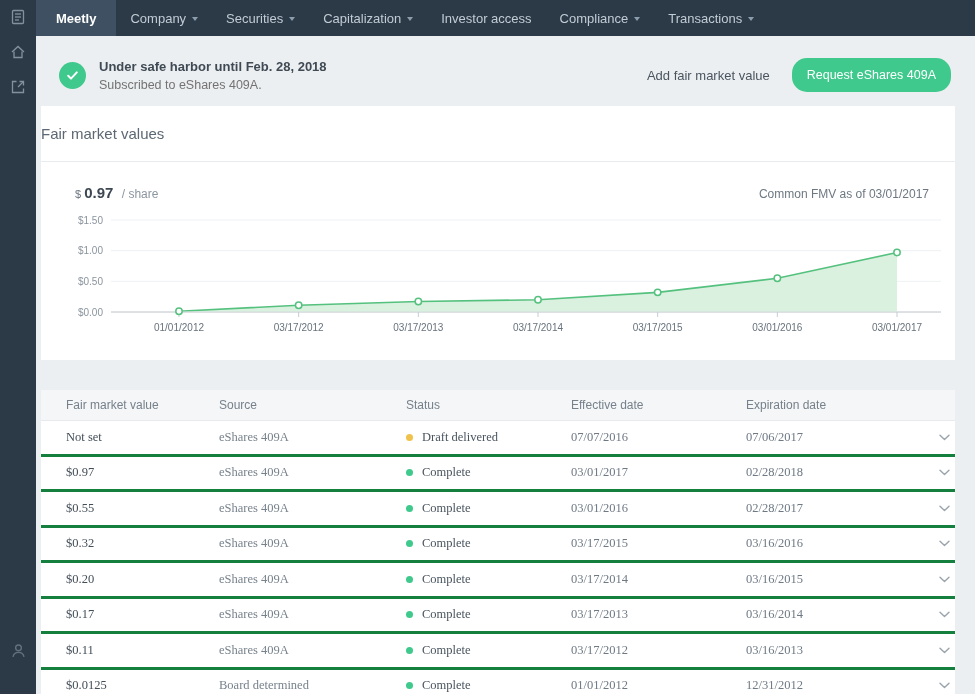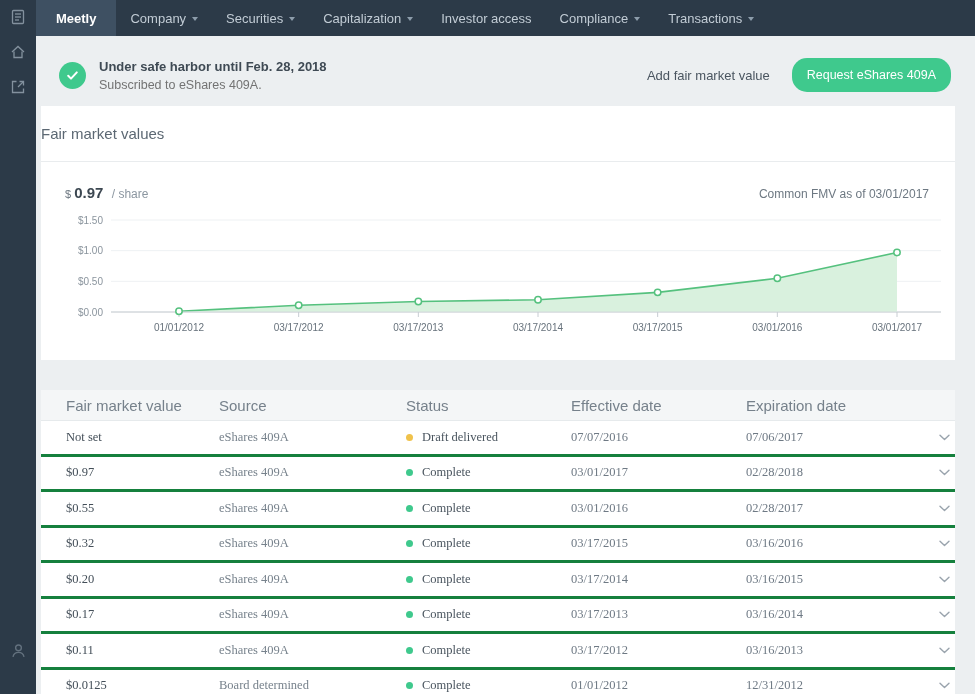--- a/index.html
+++ b/index.html
@@ -60,41 +60,41 @@
   .green-btn {
     background:#3fc98d; color:#fff; border:none; border-radius:15px;
     font-size:12.5px; font-family:inherit; padding:10px 15px; cursor:pointer;
   }
 
   .card { background:#fff; }
   .card-title-row { text-align:left; padding:19px 0 18px 0; border-bottom:1px solid #e9ecee; }
   .card-title { font-size:15px; color:#5c6873; }
 
   .fmv-row {
-    display:flex; align-items:baseline; padding:22px 26px 2px 24px;
+    display:flex; align-items:baseline; padding:22px 26px 2px 34px;
   }
   .fmv-cur { font-size:11px; color:#6a757f; margin-right:3px; }
   .fmv-val { font-size:15px; font-weight:bold; color:#3c4751; }
   .fmv-unit { font-size:12px; color:#8b96a0; margin-left:4px; }
   .fmv-row .spacer { flex:1; }
   .fmv-note { font-size:12px; color:#6d7882; }
 
   .chart-wrap { padding:6px 0 14px 0; }
   svg text { font-family:"Liberation Sans", sans-serif; }
 
   
   .table-card { margin-top:30px; background:#fff; }
   .trow, .thead {
     display:grid;
     grid-template-columns: 153px 187px 165px 175px 193px 1fr;
     align-items:center; padding-left:25px;
   }
   .thead {
     height:31px; background:#f4f6f7; border-bottom:1px solid #e6eaec;
-    font-size:15px; color:#76818b;
+    font-size:12px; color:#76818b;
   }
   .trow {
     height:35.5px; background:#fff; border-bottom:3px solid #15803d;
     font-size:12.5px; cursor:pointer;font-family:Liberation Serif, serif;
   }
   .td-fmv { color:#434e58; }
   .td-src { color:#77828c; }
   .td-status { display:flex; align-items:center; color:#49545e; }
   .dot { width:7px; height:7px; border-radius:50%; margin-right:9px; flex:0 0 7px; }
   .td-date { color:#6e7984; }

